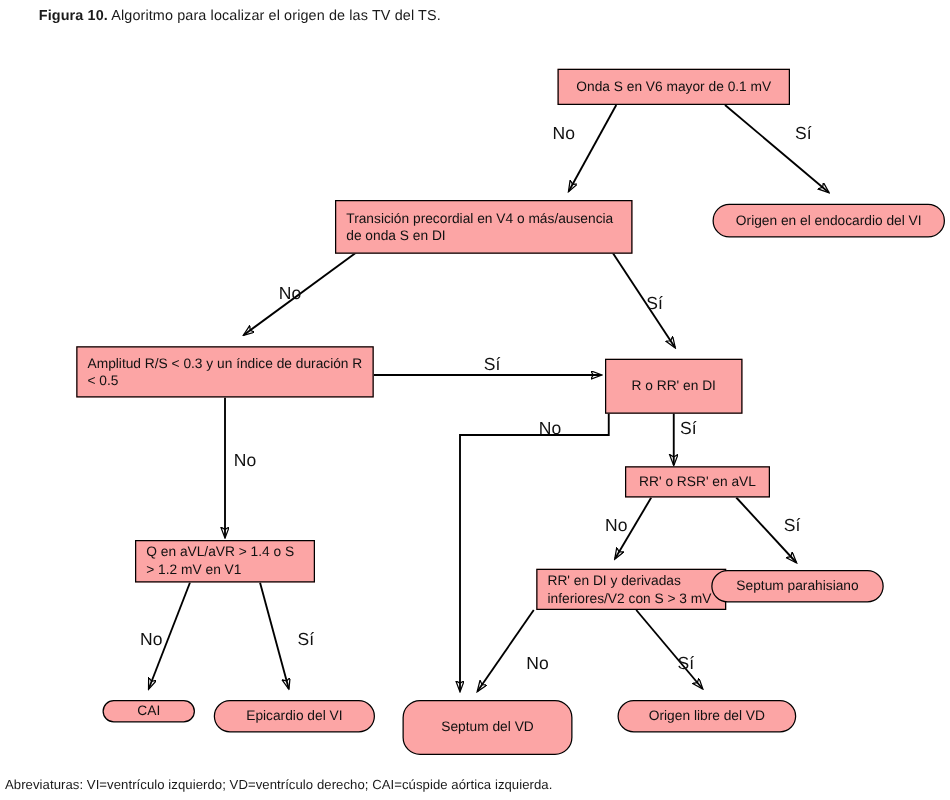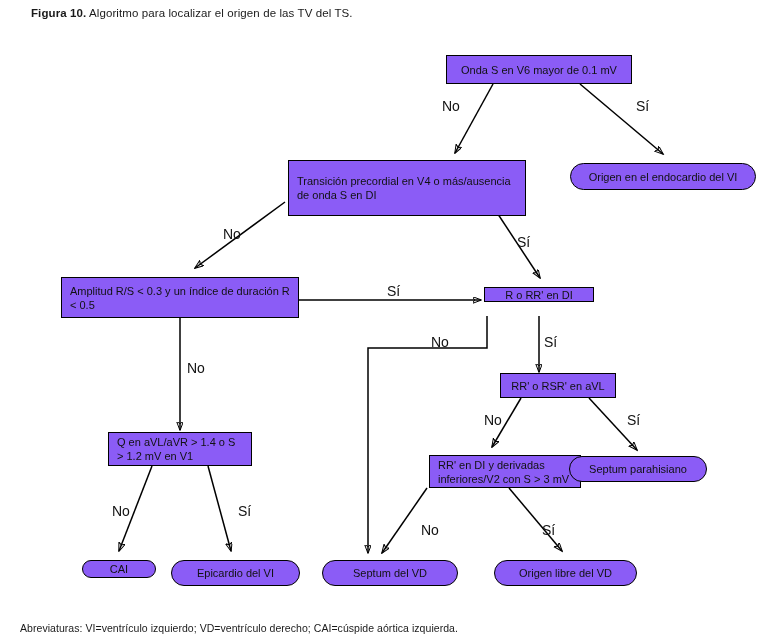--- a/index.html
+++ b/index.html
@@ -27,34 +27,33 @@
   #figure-caption .cap-label {
     font-weight: bold;
   }
   #figure-footnote {
     position: absolute;
     left: 4px;
     top: 622px;
     font-size: 10.5px;
     letter-spacing: 0.05px;
     white-space: nowrap;
-    margin-left: 16px;
   }
   #flow-canvas {
     position: absolute;
     left: 0;
     top: 0;
     width: 760px;
     height: 640px;
   }
   .node {
     position: absolute;
     box-sizing: border-box;
     border: 1.4px solid #000000;
-    background: #8b5cf6;
+    background: #fca5a5;
     display: flex;
     align-items: center;
     font-size: 11px;
     line-height: 14px;
     color: #111111;
     z-index: 3;
   }
   .node.decision {
     border-radius: 0;
     padding: 3px 8px;
@@ -132,29 +131,29 @@
 </svg>
 
 <div class="node decision ctr" style="left:446px; top:55px; width:186px; height:29px;">
   <span>Onda S en V6 mayor de 0.1 mV</span>
 </div>
 
 <div class="node terminal" style="left:570px; top:163px; width:186px; height:27px;">
   <span>Origen en el endocardio del VI</span>
 </div>
 
-<div class="node decision" style="left:288px; top:160px; width:238px; height:56px;">
+<div class="node decision" style="left:268px; top:160px; width:238px; height:43px;">
   <span>Transición precordial en V4 o más/ausencia de onda S en DI</span>
 </div>
 
 <div class="node decision" style="left:61px; top:277px; width:238px; height:41px;">
   <span>Amplitud R/S &lt; 0.3 y un índice de duración R &lt; 0.5</span>
 </div>
 
-<div class="node decision ctr" style="left:484px; top:287px; width:110px; height:15px;">
+<div class="node decision ctr" style="left:484px; top:287px; width:110px; height:44px;">
   <span>R o RR' en DI</span>
 </div>
 
 <div class="node decision ctr" style="left:500px; top:373px; width:116px; height:25px;">
   <span>RR' o RSR' en aVL</span>
 </div>
 
 <div class="node decision" style="left:108px; top:432px; width:144px; height:34px;">
   <span>Q en aVL/aVR &gt; 1.4 o S &gt; 1.2 mV en V1</span>
 </div>
@@ -168,21 +167,21 @@
 </div>
 
 <div class="node terminal" style="left:82px; top:560px; width:74px; height:18px;">
   <span>CAI</span>
 </div>
 
 <div class="node terminal" style="left:171px; top:560px; width:129px; height:26px;">
   <span>Epicardio del VI</span>
 </div>
 
-<div class="node terminal" style="left:322px; top:560px; width:136px; height:26px;">
+<div class="node terminal" style="left:322px; top:560px; width:136px; height:44px;">
   <span>Septum del VD</span>
 </div>
 
 <div class="node terminal" style="left:494px; top:560px; width:143px; height:26px;">
   <span>Origen libre del VD</span>
 </div>
 
 <div class="edge-label" style="left:442px; top:100px;">No</div>
 
 <div class="edge-label" style="left:636px; top:100px;">Sí</div>

